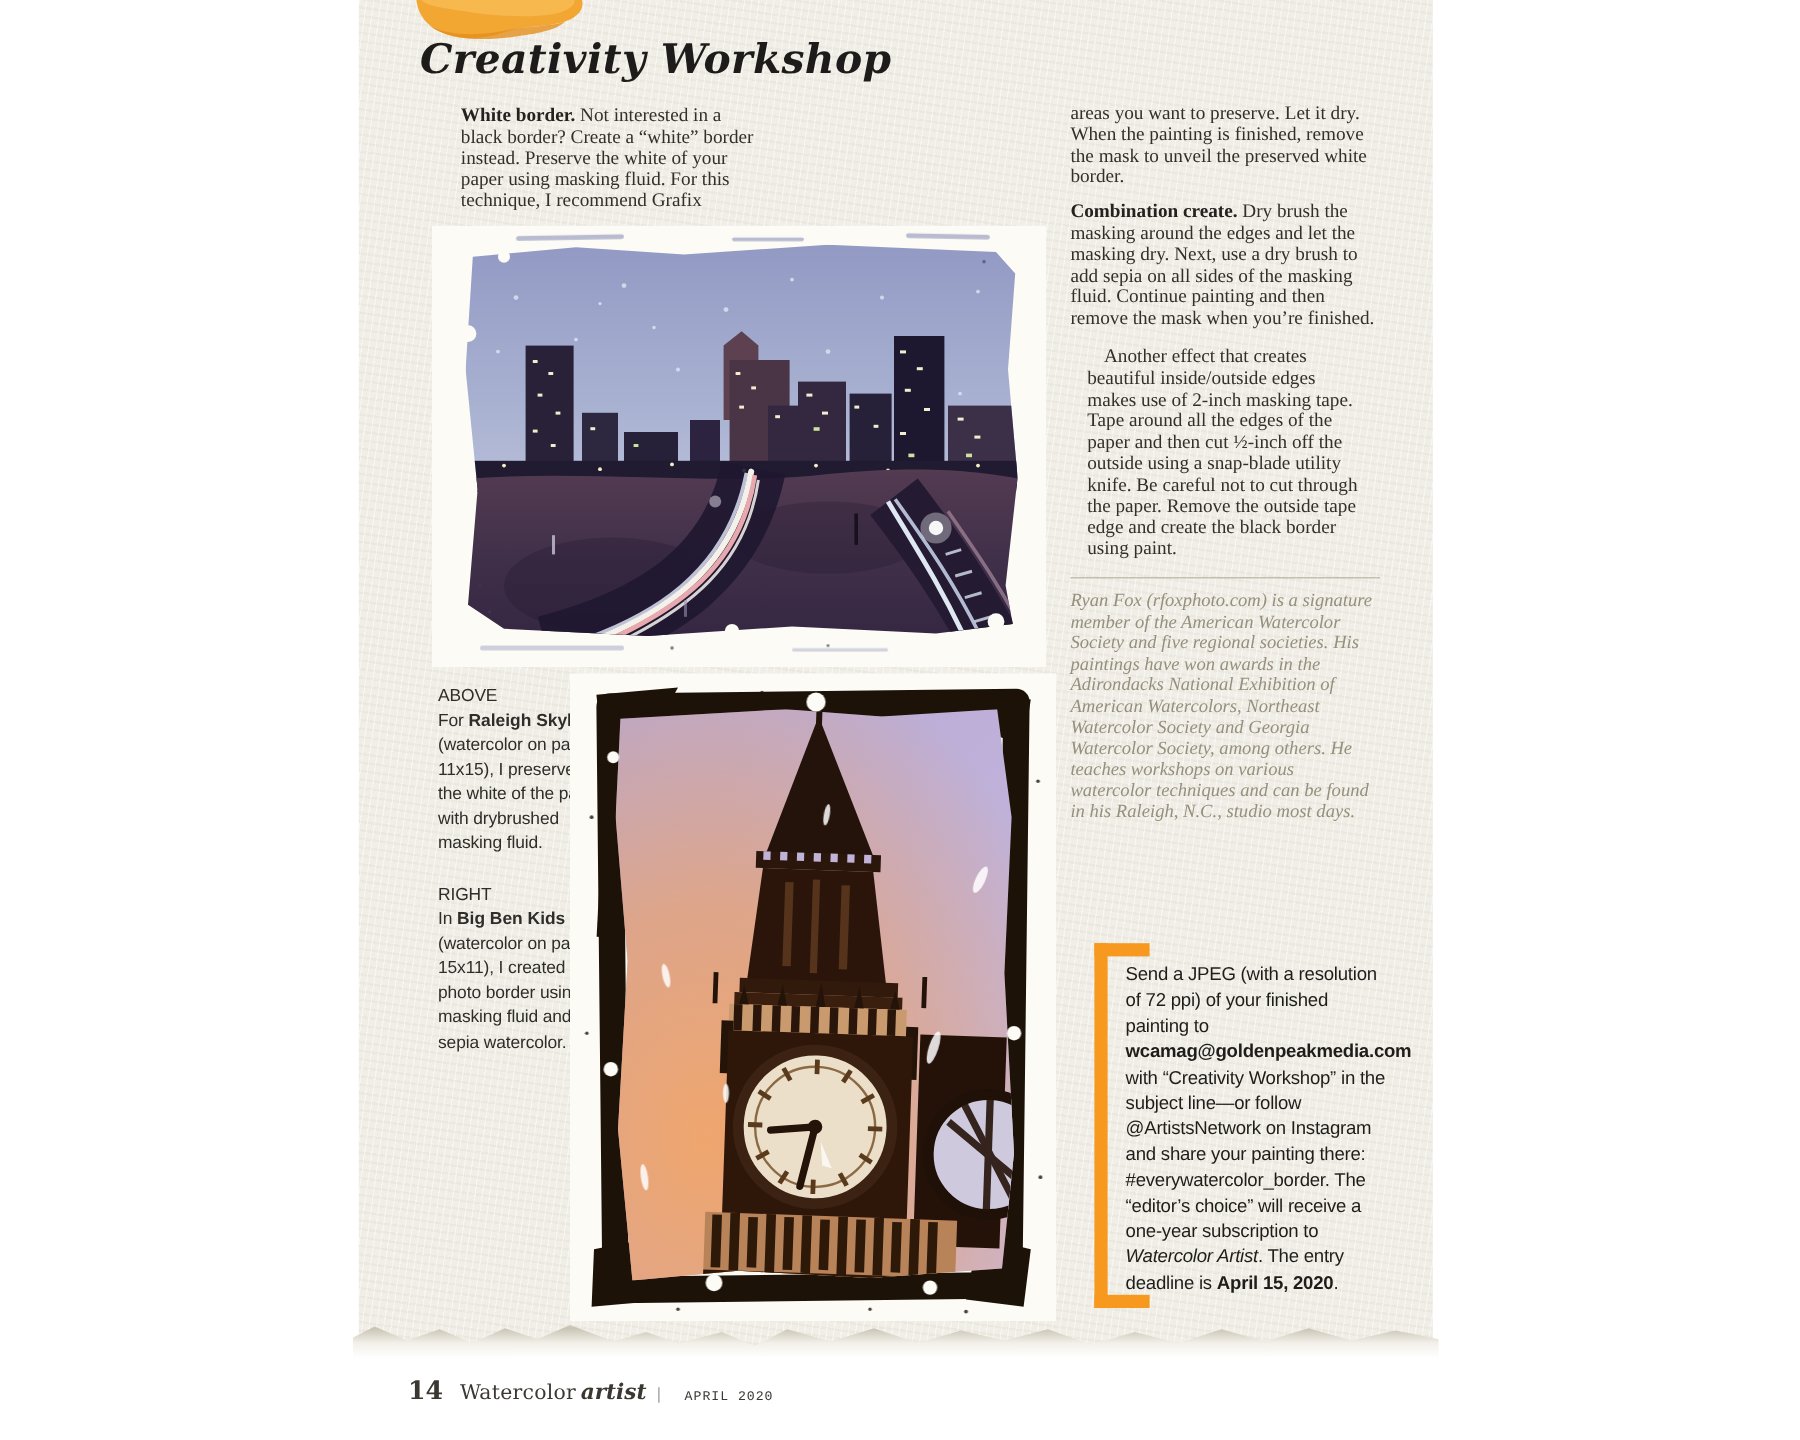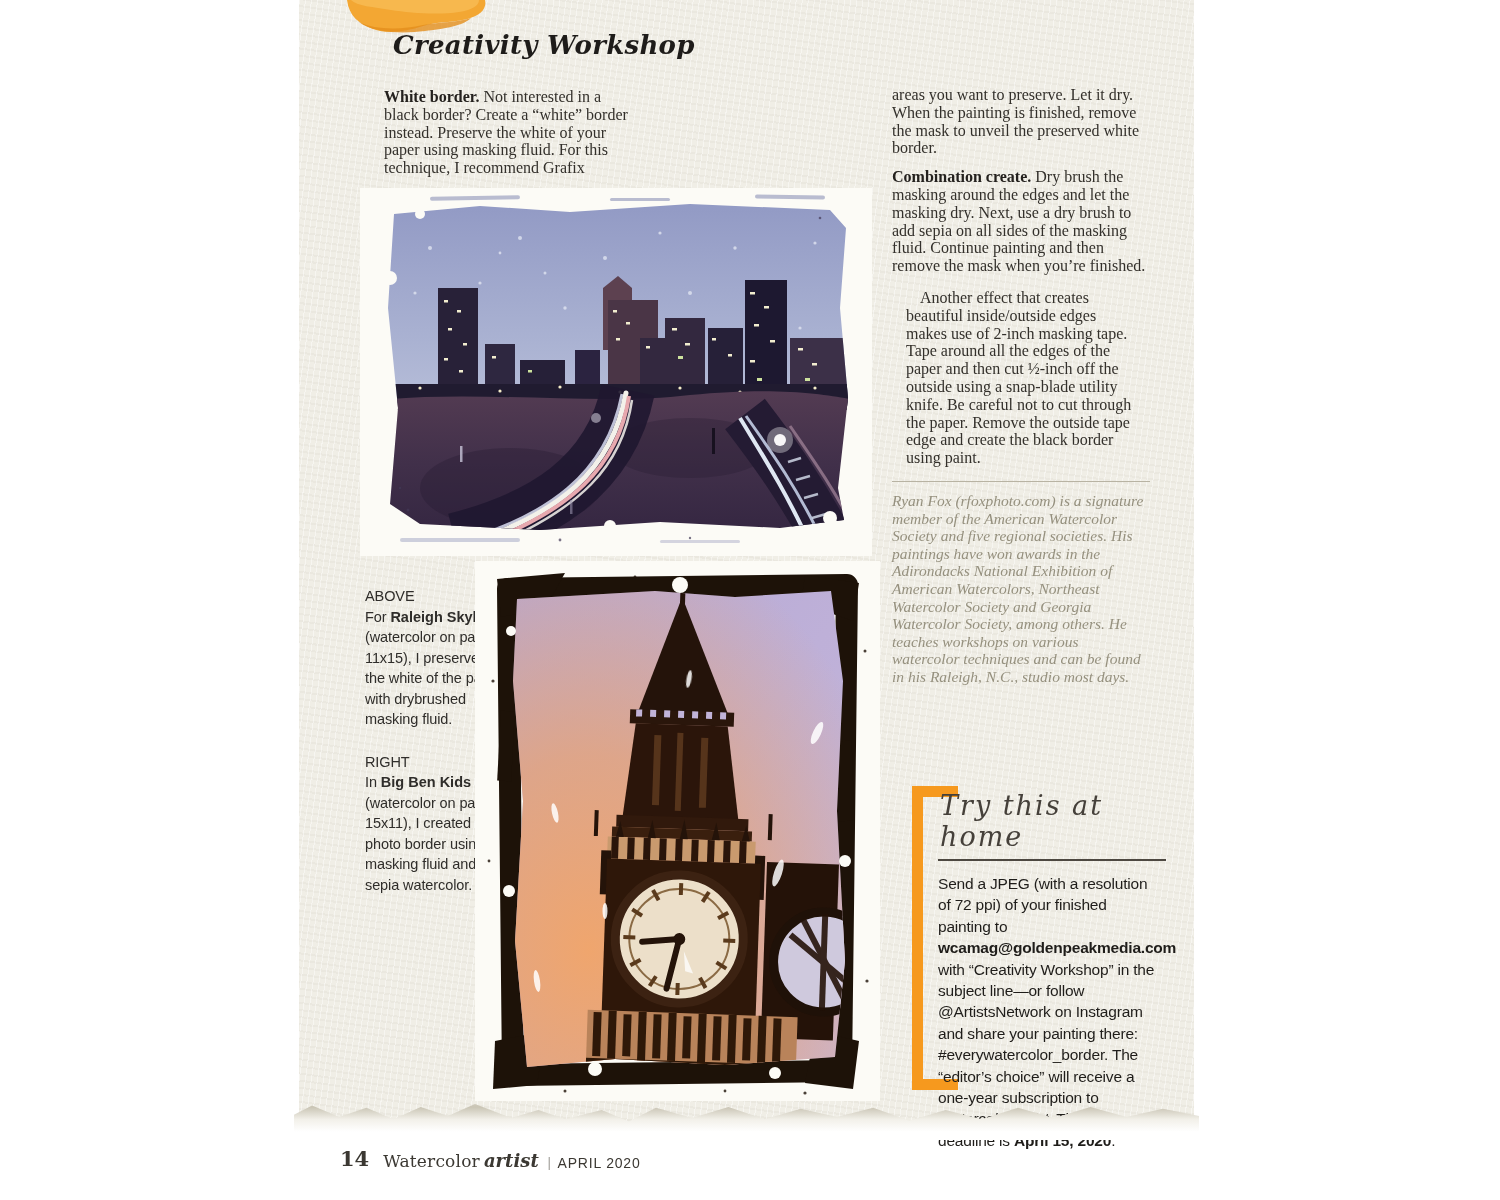--- a/index.html
+++ b/index.html
@@ -13,42 +13,42 @@
     position:absolute;left:299px;top:0;width:895px;height:1138px;
     background:
       repeating-linear-gradient(98deg, rgba(255,255,255,.45) 0 1px, rgba(0,0,0,0) 1px 6px),
       repeating-linear-gradient(8deg, rgba(160,152,135,.07) 0 2px, rgba(0,0,0,0) 2px 7px),
       #f0eee6;
   }
   .splash{position:absolute;left:40px;top:0;width:152px;height:44px;}
   .section-title{
     position:absolute;left:51px;top:30px;
     font-family:"DejaVu Serif",serif;font-style:italic;font-weight:bold;
-    font-size:26px;color:#1e1c1a;letter-spacing:.3px;margin-left:43px;
+    font-size:34px;color:#1e1c1a;letter-spacing:.3px;
   }
   .col{position:absolute;font-size:16px;line-height:17.8px;color:#33302b;}
   .col p{margin:0 0 11px 0;}
   .col p.ind{text-indent:14px;margin:14px;}
   .col b{color:#24211e;}
   .col1{left:85px;top:88px;width:252px;}
   .col2{left:331px;top:88px;width:250px;}
   .col3{left:593px;top:86px;width:263px;}
   .bio-rule{border:none;border-top:1.5px solid #b8b3a3;margin:9px 0 10px 0;width:258px;}
   .bio{
     font-style:italic;color:#95907e;font-size:15.5px;line-height:17.6px;margin:0;width:252px;
   }
   .artwork{position:absolute;}
   .raleigh{left:61px;top:188px;width:512px;height:368px;}
   .bigben{left:176px;top:561px;width:405px;height:540px;}
   .captions{
     position:absolute;left:66px;top:570px;width:142px;
     font-family:"Liberation Sans",sans-serif;font-size:14.5px;line-height:20.5px;color:#2f2d2a;
     letter-spacing:-0.1px;
   }
-  .captions .cap{margin:16px 0 22px 0;}
+  .captions .cap{margin:0 0 22px 0;}
   .captions b{letter-spacing:0;}
   .trybox{position:absolute;left:613px;top:786px;width:246px;height:306px;}
   .bracket{position:absolute;left:0;top:0;width:11px;height:304px;background:#f6991e;}
   .bracket:before,.bracket:after{
     content:"";position:absolute;left:0;width:46px;height:11px;background:#f6991e;
   }
   .bracket:before{top:0;}
   .bracket:after{bottom:0;}
   .try-content{position:absolute;left:26px;top:4px;width:228px;}
   .script-title{
@@ -75,21 +75,21 @@
     clip-path:polygon(0% 45%,2% 25%,5% 50%,8% 30%,11% 55%,14% 28%,17% 48%,20% 22%,24% 52%,27% 35%,30% 55%,34% 35%,37% 60%,40% 30%,44% 52%,48% 28%,52% 55%,56% 32%,60% 50%,64% 30%,68% 58%,72% 35%,76% 55%,80% 30%,84% 52%,88% 28%,92% 50%,96% 32%,100% 48%,100% 100%,0% 100%);
     filter:blur(.5px);
   }
   .footer{
     position:absolute;left:340px;top:1146px;display:flex;align-items:flex-end;color:#3b3832;
   }
   .footer .pageno{font-size:21px;font-weight:bold;font-family:"DejaVu Serif",serif;}
   .footer .brand{font-size:17px;margin-left:14px;font-family:"DejaVu Serif",serif;letter-spacing:.2px;}
   .footer .brand-it{font-size:18px;font-style:italic;font-weight:bold;font-family:"DejaVu Serif",serif;margin-left:4px;}
   .footer .sep{font-size:14px;color:#6d6a63;margin:0 7px 0 9px;}
-  .footer .issue{font-family:Liberation Sans, sans-serif;font-size:14px;letter-spacing:.8px;color:#3b3832;}
+  .footer .issue{font-family:Liberation Mono, monospace;font-size:11px;letter-spacing:.8px;color:#3b3832;margin-left:13px;}
 </style>
 </head>
 <body>
 
 <div class="page">
 
   <svg class="splash" viewBox="0 0 152 44">
     <path d="M8,0 L146,0 C148,8 142,14 134,17 C120,23 98,21 84,26 C66,32 48,34 34,29 C20,24 10,16 8,0 Z" fill="#f3a733"></path>
     <path d="M12,0 L140,0 C140,6 132,10 120,12 C100,15 70,13 52,10 C34,7 18,6 12,0 Z" fill="#f7bb54" opacity=".85"></path>
     <path d="M20,22 C36,30 62,30 84,25 C100,22 122,22 132,18 C124,26 104,29 86,31 C64,34 34,33 20,22 Z" fill="#e48f1d" opacity=".8"></path>
@@ -418,21 +418,20 @@
         <circle cx="90" cy="530" r="1.5"></circle>
         <circle cx="250" cy="530" r="1.4"></circle>
       <circle cx="160" cy="16" r="1.4"></circle>
         <circle cx="330" cy="532" r="1.6"></circle>
     </g>
   </svg>
 
   <div class="trybox">
     <div class="bracket"></div>
     <div class="try-content">
-      <div class="script-title">Try this at home</div>
       <div class="try-body">
         <span>Send a JPEG (with a resolution of 72 ppi) of your finished painting to </span><span class="b">wcamag@goldenpeakmedia.com</span><span> with “Creativity Workshop” in the subject line—or follow @ArtistsNetwork on Instagram and share your painting there: #everywatercolor_border. The “editor’s choice” will receive a one-year subscription to </span><span class="i">Watercolor Artist</span><span>. The entry deadline is </span><span class="b">April 15, 2020</span><span>.</span>
       </div>
     </div>
   </div>
 
   <div class="deckle"></div>
 </div>
 
 <div class="footer">

